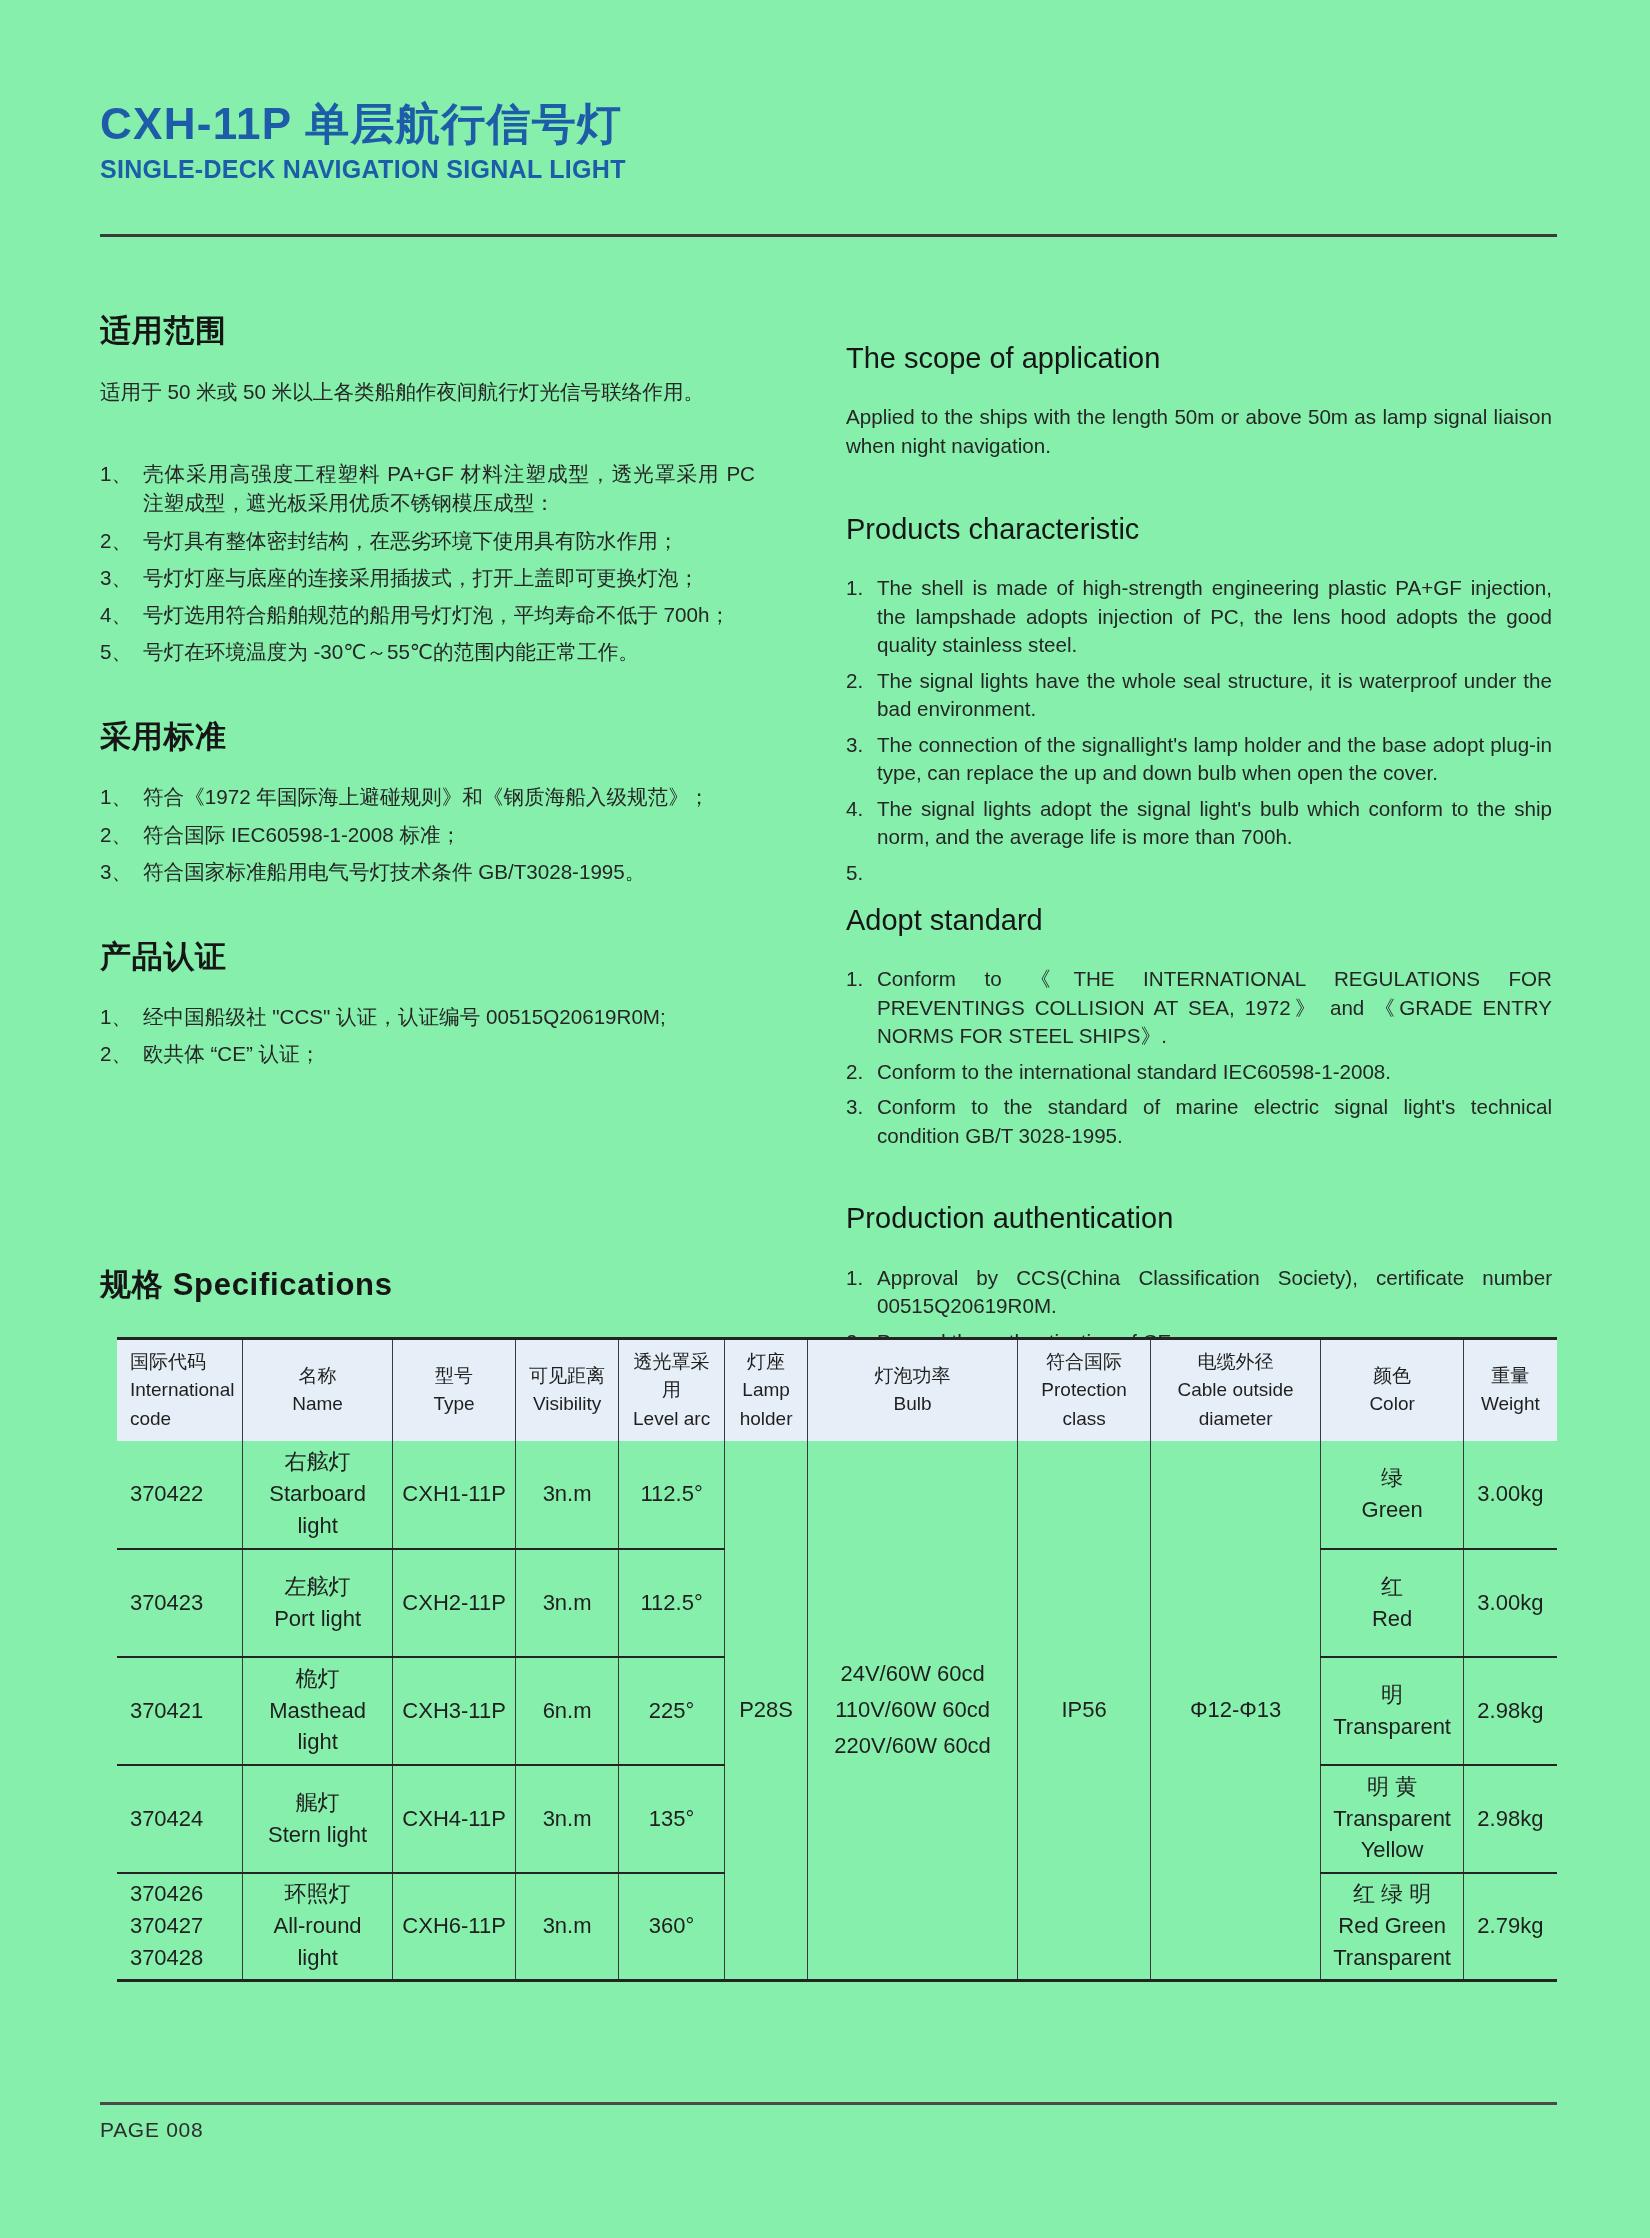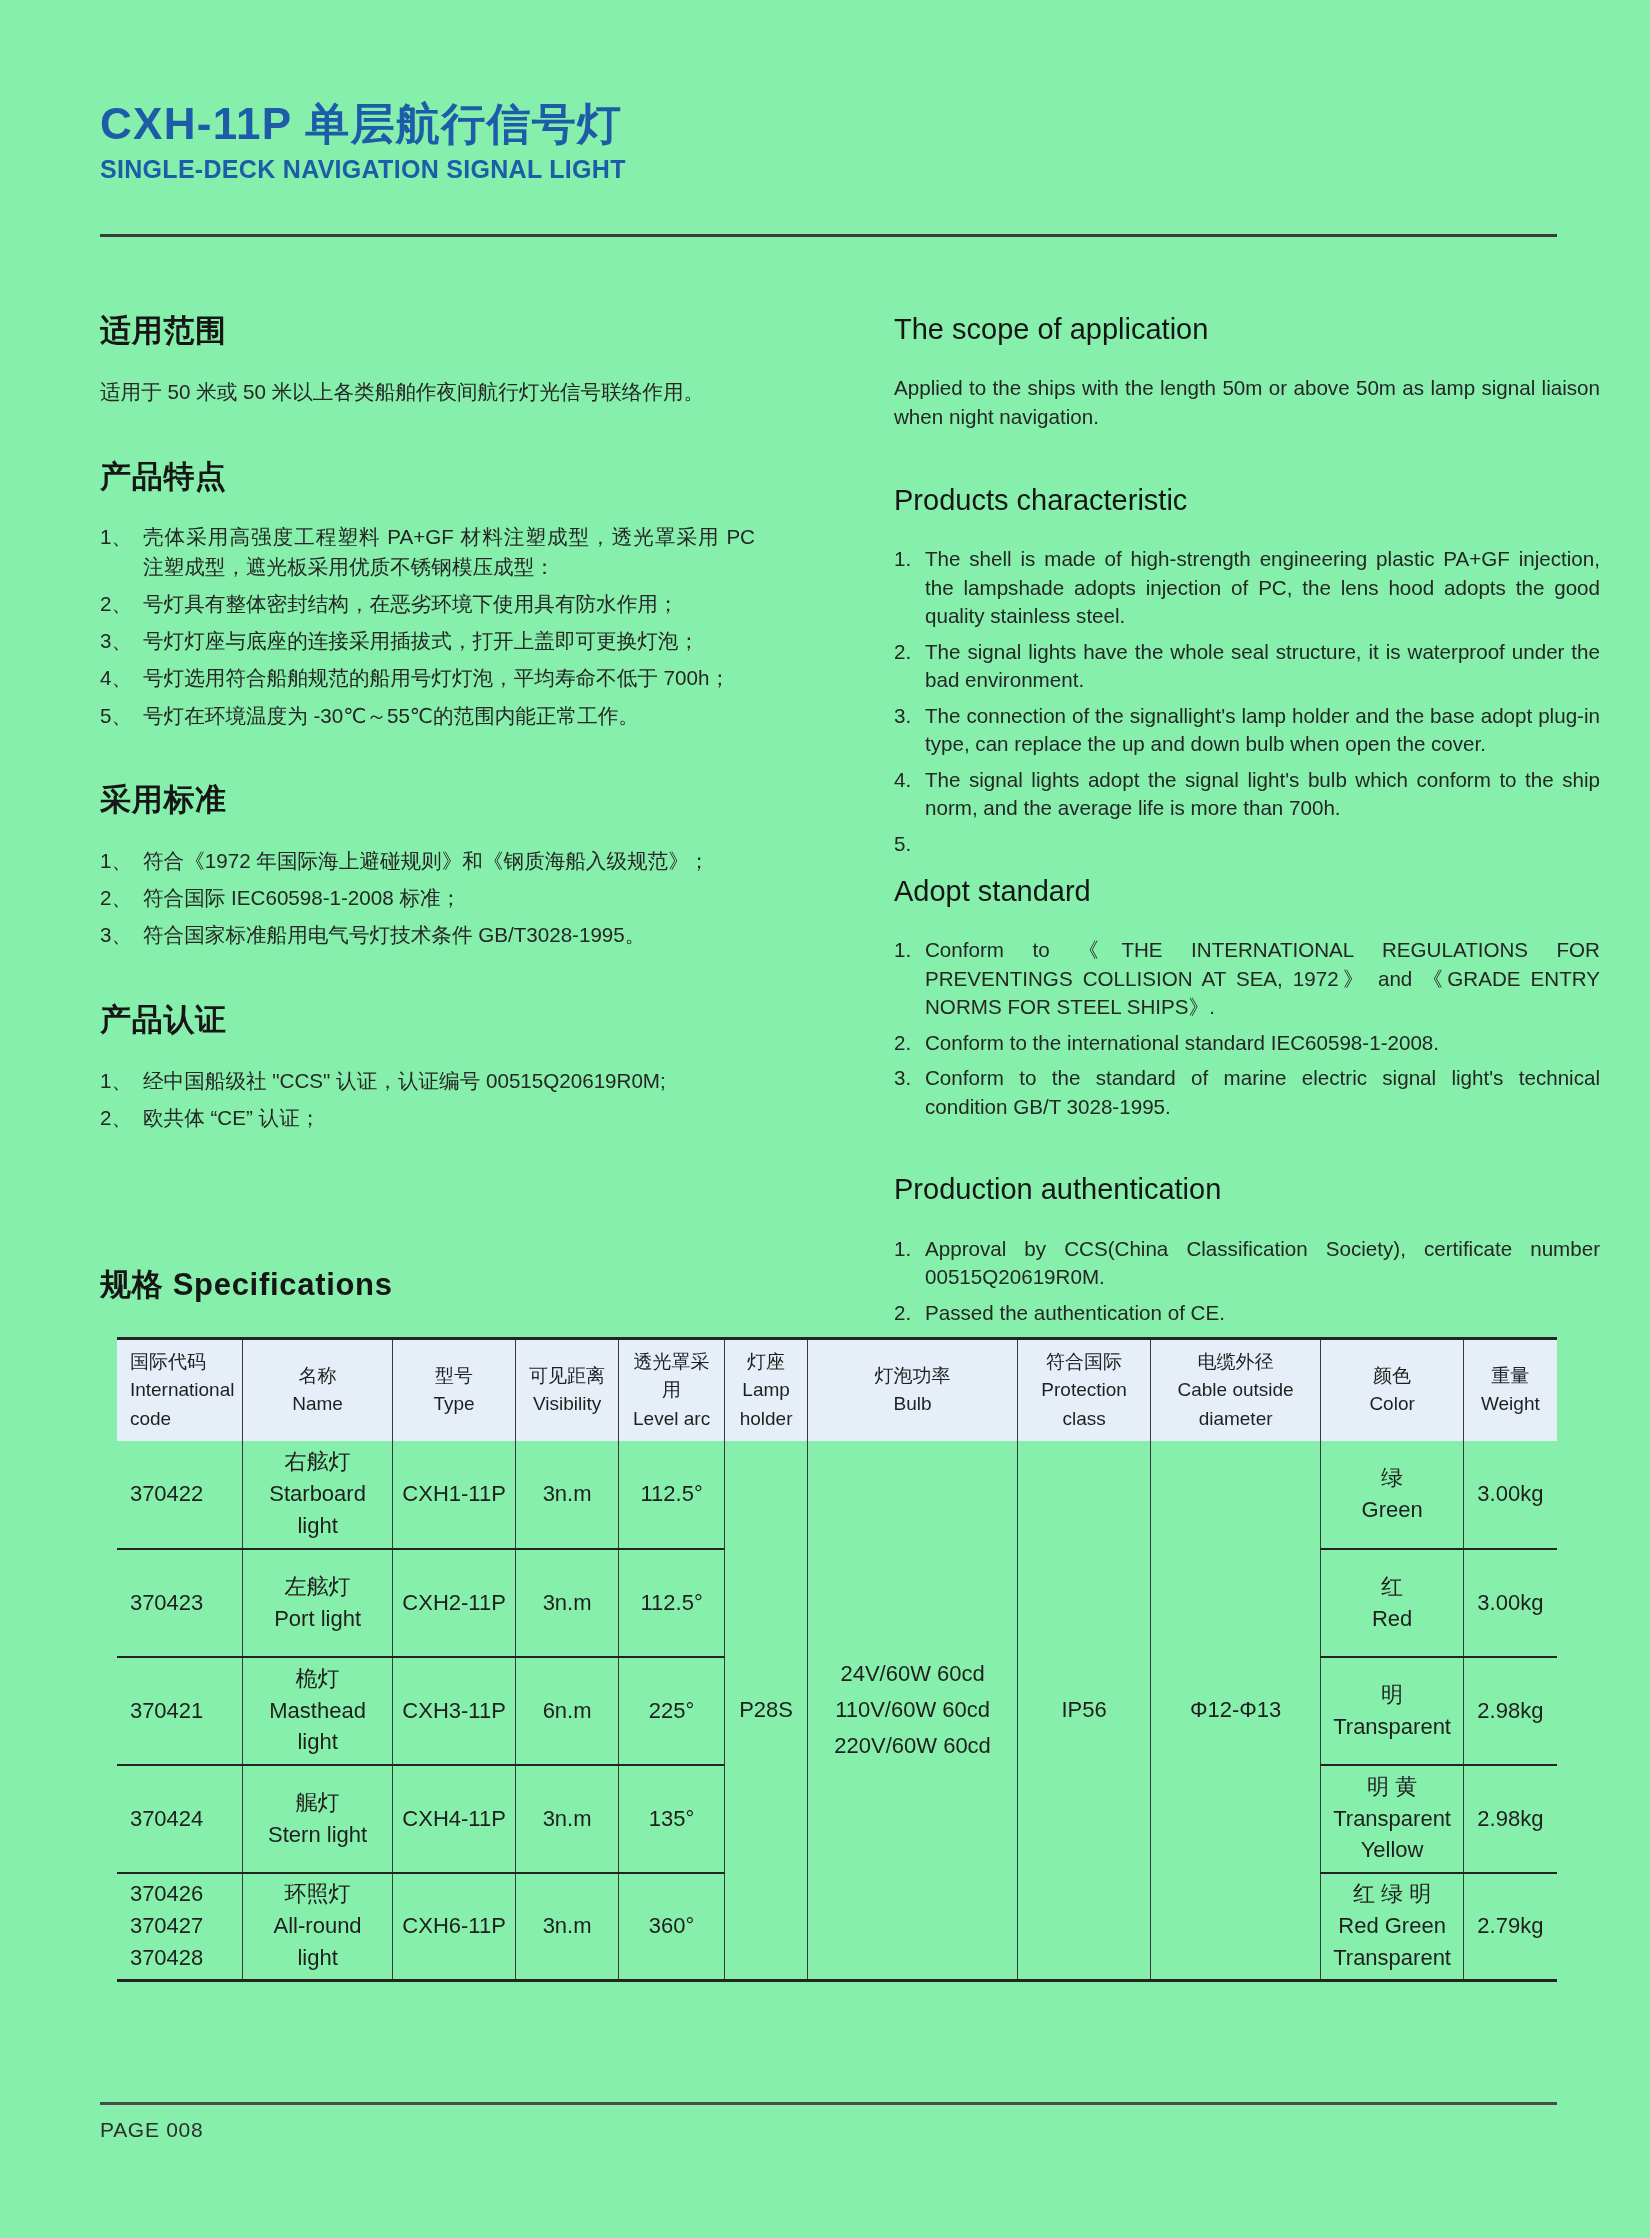--- a/index.html
+++ b/index.html
@@ -13,21 +13,21 @@
     padding-left:32px;
   }
   
   .masthead{position:absolute;left:100px;top:100px;}
   .title-cn{font-size:44px;font-weight:700;color:var(--accent,#1D5CA9);letter-spacing:1.3px;line-height:1.1;}
   .title-en{font-size:25px;font-weight:700;color:var(--accent,#1D5CA9);letter-spacing:0.3px;margin-top:8px;line-height:1.1;}
   .top-rule{position:absolute;left:100px;top:234px;width:1457px;height:2.7px;background:var(--rule,#3B3B3B);}
   
   .col{position:absolute;top:313px;}
   .col-left{left:100px;width:655px;}
-  .col-right{left:894px;width:706px;}
+  .col-right{left:846px;width:706px;margin-top:29px;}
   .sec{margin-bottom:52px;}
   .sec-h{margin:0 0 28px 0;color:#161616;line-height:1.15;}
   .sec-cn .sec-h{font-size:31px;font-weight:700;letter-spacing:0.7px;}
   .sec-en .sec-h{font-size:29px;font-weight:400;}
   .para{font-size:20.6px;line-height:1.45;color:#262626;margin:0;}
   .sec-en .para{line-height:1.4;text-align:justify;}
   .list{margin:0;}
   .li{position:relative;font-size:20.6px;color:#262626;margin-bottom:7.3px;}
   .sec-cn .li{padding-left:43px;line-height:1.45;text-align:justify;}
   .sec-en .li{padding-left:31px;line-height:1.38;text-align:justify;}
@@ -75,21 +75,20 @@
   </header>
 
   <div class="top-rule"></div>
 
   <section class="col col-left" id="col-left">
       <section class="sec sec-cn">
         <h2 class="sec-h">适用范围</h2>
         <p class="para">适用于 50 米或 50 米以上各类船舶作夜间航行灯光信号联络作用。</p>
       </section>
       <section class="sec sec-cn">
-        <h2 class="sec-h">产品特点</h2>
         <div class="list">
           <div class="li"><span class="num">1、</span><span class="tx">壳体采用高强度工程塑料 PA+GF 材料注塑成型，透光罩采用 PC 注塑成型，遮光板采用优质不锈钢模压成型：</span></div>
           <div class="li"><span class="num">2、</span><span class="tx">号灯具有整体密封结构，在恶劣环境下使用具有防水作用；</span></div>
           <div class="li"><span class="num">3、</span><span class="tx">号灯灯座与底座的连接采用插拔式，打开上盖即可更换灯泡；</span></div>
           <div class="li"><span class="num">4、</span><span class="tx">号灯选用符合船舶规范的船用号灯灯泡，平均寿命不低于 700h；</span></div>
           <div class="li"><span class="num">5、</span><span class="tx">号灯在环境温度为 -30℃～55℃的范围内能正常工作。</span></div>
         </div>
       </section>
       <section class="sec sec-cn">
         <h2 class="sec-h">采用标准</h2>

